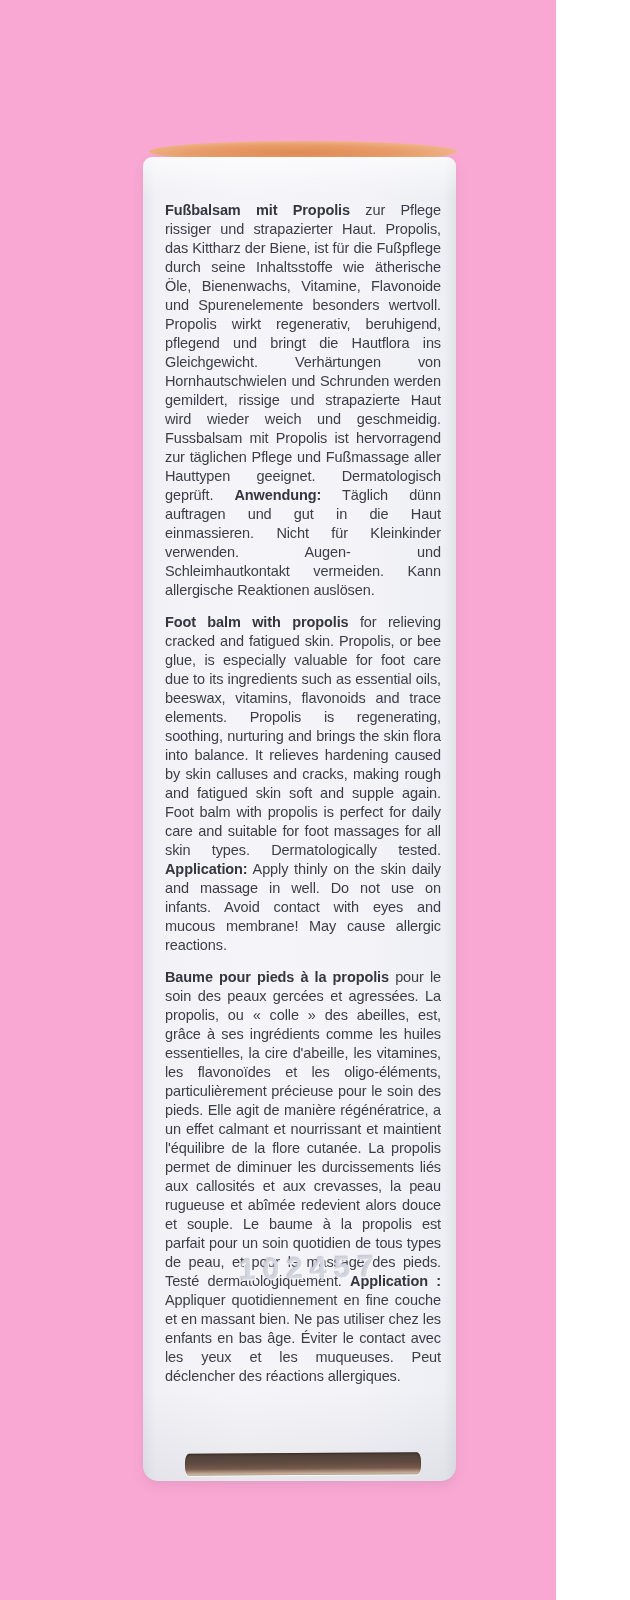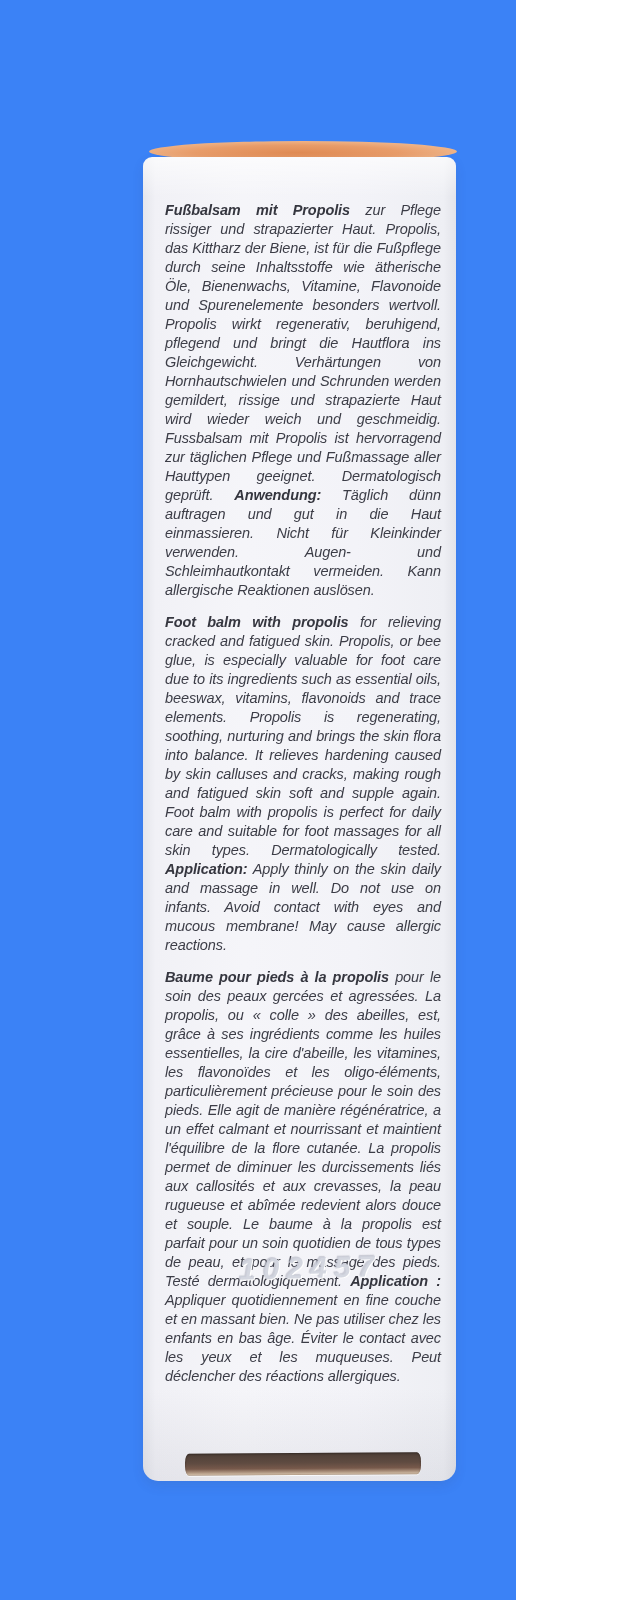--- a/index.html
+++ b/index.html
@@ -3,25 +3,24 @@
 <meta charset="utf-8">
 <style>
   html, body {
     margin: 0;
     padding: 0;
     background: #ffffff;
     font-family: "Liberation Sans", sans-serif;
   }
   .stage {
     position: relative;
-    width: 516px;
+    width: 556px;
     height: 1600px;
-    background: #3b82f6;
+    background: #f9a8d4;
     overflow: hidden;
-    font-style: italic;
   }
   
   .top-flap {
     position: absolute;
     left: 149px;
     top: 141px;
     width: 308px;
     height: 21px;
     border-radius: 50%;
     background: radial-gradient(ellipse at 48% 55%,

